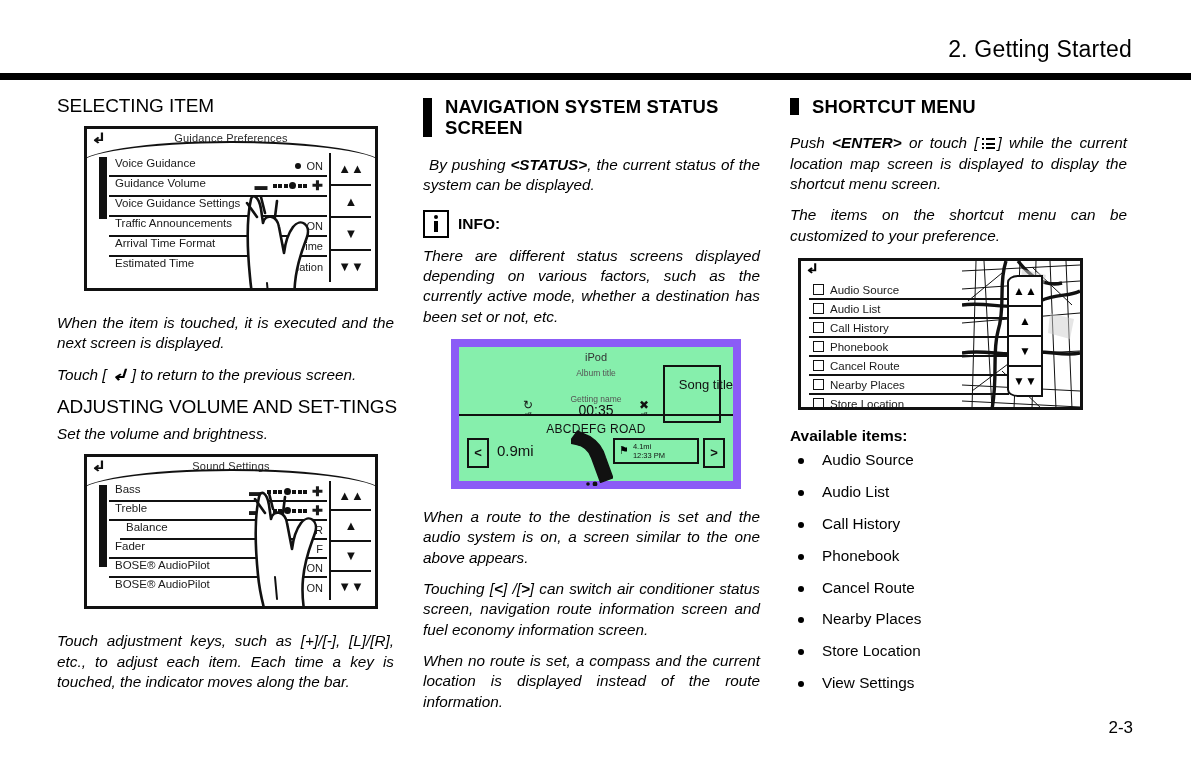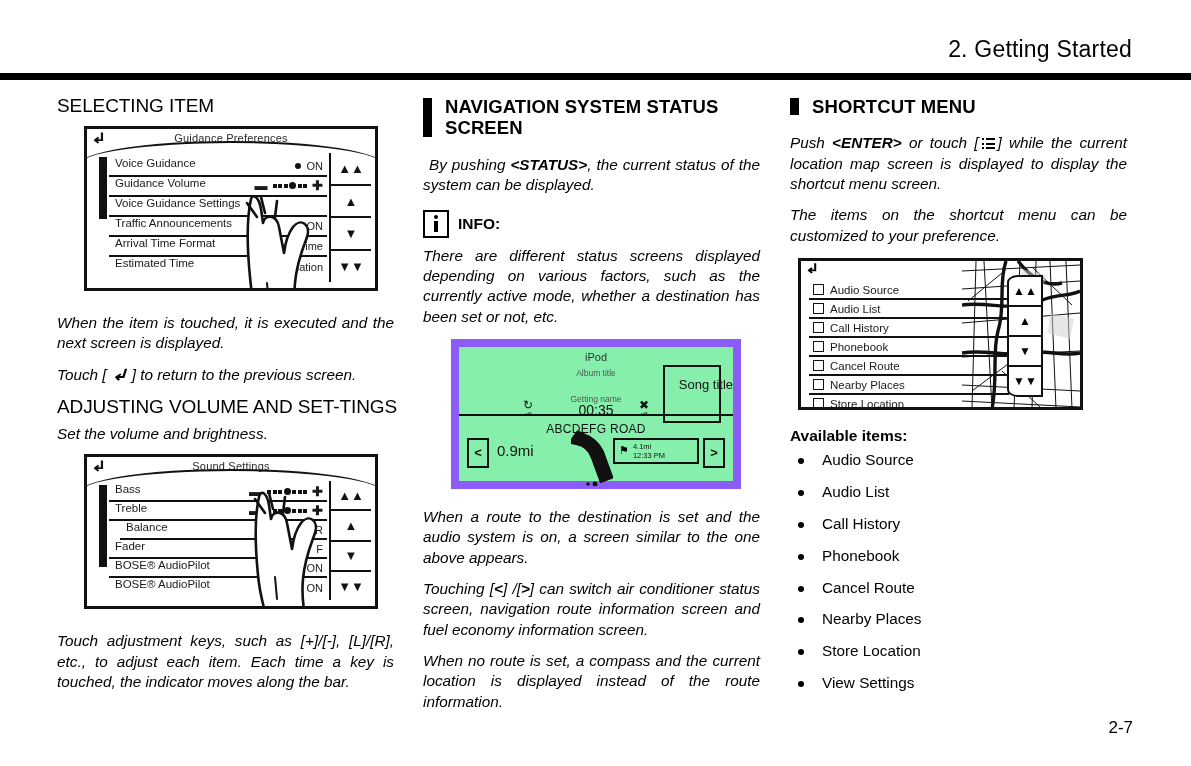--- a/index.html
+++ b/index.html
@@ -764,13 +764,13 @@
     <li>Audio List</li>
     <li>Call History</li>
     <li>Phonebook</li>
     <li>Cancel Route</li>
     <li>Nearby Places</li>
     <li>Store Location</li>
     <li>View Settings</li>
   </ul>
 </div>
 
-<div class="page-number">2-7</div>
+<div class="page-number">2-3</div>
 
 </body></html>

